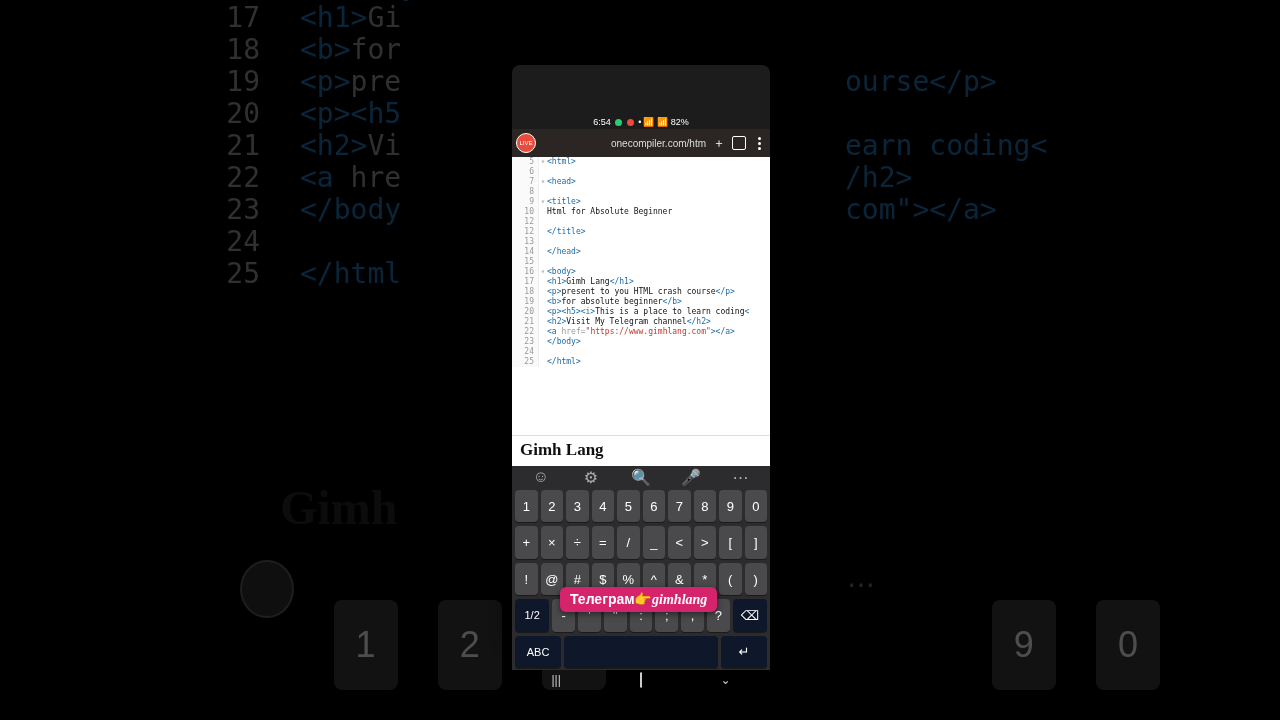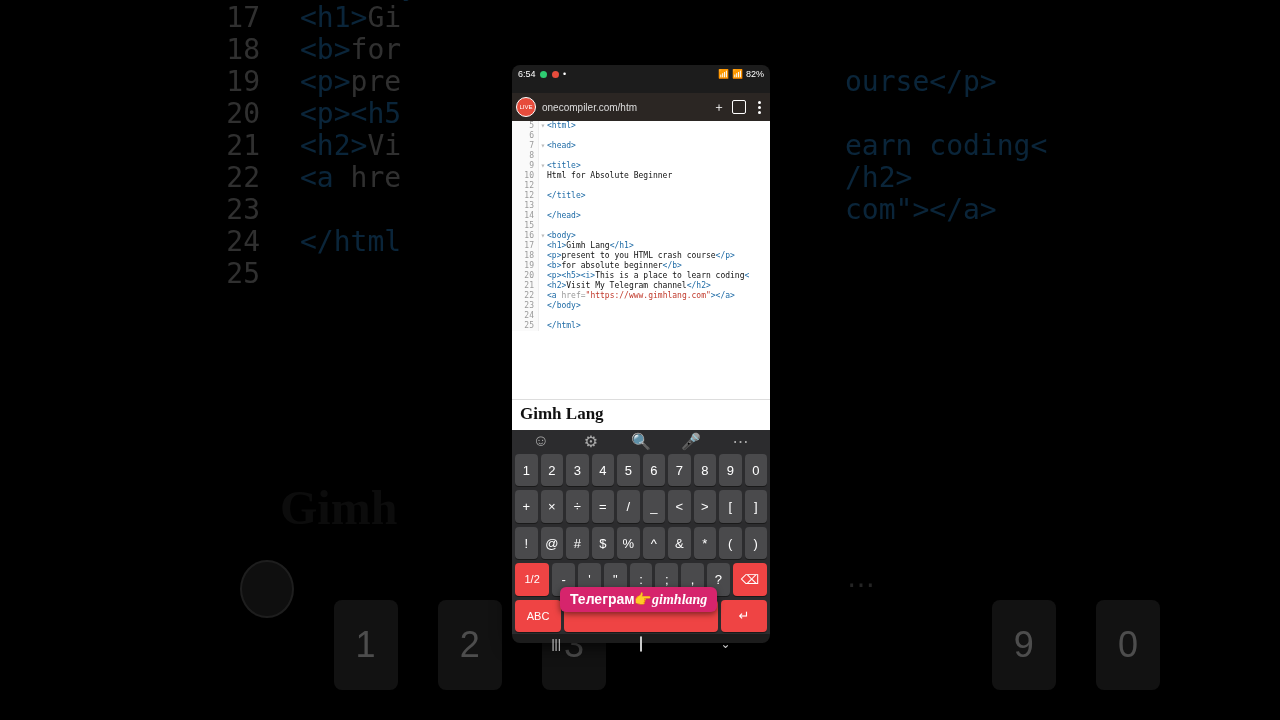--- a/index.html
+++ b/index.html
@@ -7,47 +7,47 @@
   .bg-gutter{position:absolute;left:180px;top:-30px;width:80px;color:#888;font:28px monospace;line-height:32px;text-align:right;}
   .bg-gutter div{height:32px;}
   .bg-code{position:absolute;left:275px;top:-30px;color:#888;font:28px monospace;line-height:32px;}
   .bg-code div{height:32px;white-space:nowrap;margin-left:25px;}
   .bg-code .t{color:#1d6aa5;}
   .bg-prev{position:absolute;left:280px;top:480px;color:#222;font:700 48px Georgia,serif;}
   .bg-kb{position:absolute;left:180px;top:540px;width:920px;height:180px;display:flex;gap:40px;padding-left:60px;}
   .bg-kb .k{width:70px;height:90px;margin-top:60px;border-radius:8px;background:#333;color:#ddd;font:36px sans-serif;display:flex;align-items:center;justify-content:center;}
   .bg-kb .ic{width:54px;height:54px;border-radius:50%;border:2px solid #555;background:#2a2a2a;margin-top:20px;}
   .phone{position:absolute;left:512px;top:65px;width:258px;height:578px;background:#1c1c1c;border-radius:8px;box-shadow:0 0 20px #000;}
-  .status{height:14px;display:flex;align-items:center;justify-content:space-between;padding:2px 6px 12px;color:#fff;font:9px sans-serif;}
+  .status{height:14px;display:flex;align-items:center;justify-content:center;padding:2px 6px 0;color:#fff;font:9px sans-serif;margin-top:48px;}
   .status .left span{margin-right:2px;}
   .dot{display:inline-block;width:7px;height:7px;border-radius:50%;vertical-align:middle;}
   .browser{height:28px;background:#2b2623;display:flex;align-items:center;padding:0 4px;gap:6px;}
   .avatar{width:18px;height:18px;border-radius:50%;background:#e74c3c;border:1px solid #fff;font:6px/18px sans-serif;color:#fff;text-align:center;}
-  .url{flex:1;color:#ddd;font:10px sans-serif;white-space:nowrap;overflow:hidden;}
+  .url{flex:1;color:#ddd;font:10px sans-serif;white-space:nowrap;overflow:hidden;text-align:right;}
   .bicon{width:14px;height:14px;display:flex;align-items:center;justify-content:center;color:#fff;font:12px sans-serif;}
   .tabbox{width:12px;height:12px;border:1.2px solid #fff;border-radius:2px;}
   .menu3{display:flex;flex-direction:column;gap:2px;}
   .menu3 span{width:3px;height:3px;background:#fff;border-radius:50%;}
   .editor{background:#fff;height:278px;overflow:hidden;position:relative;}
   .ed-row{display:flex;font:8px/10px monospace;}
   .ln{width:22px;text-align:right;padding-right:4px;color:#999;background:#fafafa;border-right:1px solid #eee;}
   .fold{width:8px;color:#bbb;text-align:center;}
   .code{flex:1;white-space:nowrap;color:#111;}
   .tag{color:#1d6aa5;}
   .attr{color:#999;}
   .str{color:#c0392b;}
   .prev{background:#fff;border-top:1px solid #ddd;padding:4px 8px;height:22px;overflow:hidden;}
   .prev h1{margin:0;font:700 17px Georgia,serif;color:#111;}
   .kb{background:#2c2c2e;height:204px;display:flex;flex-direction:column;}
   .kb-top{height:22px;display:flex;align-items:center;justify-content:space-around;padding:0 4px;}
   .kb-top .ti{width:18px;height:18px;color:#aaa;display:flex;align-items:center;justify-content:center;}
   .kb-top .dots{letter-spacing:1px;}
   .kb-row{flex:1;display:flex;gap:3px;padding:2px 3px;}
   .key{flex:1;background:#4a4a4c;border-radius:4px;color:#fff;display:flex;align-items:center;justify-content:center;font:13px sans-serif;box-shadow:0 1px 0 #1a1a1a;}
-  .key.dark{background:#ef4444;}
+  .key.dark{background:#0f172a;}
   .key.wide{flex:1.5;}
   .key.sm{font-size:11px;}
   .sticker{position:absolute;left:560px;top:587px;background:#d6246c;color:#fff;padding:4px 10px;border-radius:6px;font:700 14px sans-serif;box-shadow:0 2px 6px rgba(0,0,0,.5);}
   .sticker .cur{font-style:italic;font-family:cursive;}
   .nav{height:20px;display:flex;justify-content:space-around;align-items:center;color:#ccc;font:12px sans-serif;}
   .nav .sq{width:10px;height:10px;border:1.3px solid #ccc;border-radius:2px;}
 </style>
 </head>
 <body>
 
@@ -65,20 +65,21 @@
       <div>25</div>
     </div>
   <div class="bg-code" id="bgc">
       <div><span style="color:#bbb">▾ </span><span class="t">&lt;body&gt;</span></div>
       <div>  <span class="t">&lt;h1&gt;</span>Gi</div>
       <div>  <span class="t">&lt;b&gt;</span>for</div>
       <div>  <span class="t">&lt;p&gt;</span>pre</div>
       <div>  <span class="t">&lt;p&gt;&lt;h5</span></div>
       <div>  <span class="t">&lt;h2&gt;</span>Vi</div>
       <div>  <span class="t">&lt;a </span>hre</div>
+      <div>  <span class="t">&lt;/body</span></div>
       <div>  <span class="t"></span></div>
       <div>  <span class="t">&lt;/html</span></div>
     </div>
   <div class="bg-code" id="bgr" style="left:820px;top:66px;">
       <div><span class="t">ourse&lt;/p&gt;</span></div>
       <div><span class="t"></span></div>
       <div><span class="t">earn coding&lt;</span></div>
       <div><span class="t">/h2&gt;</span></div>
       <div><span class="t">com"&gt;&lt;/a&gt;</span></div>
     </div>

